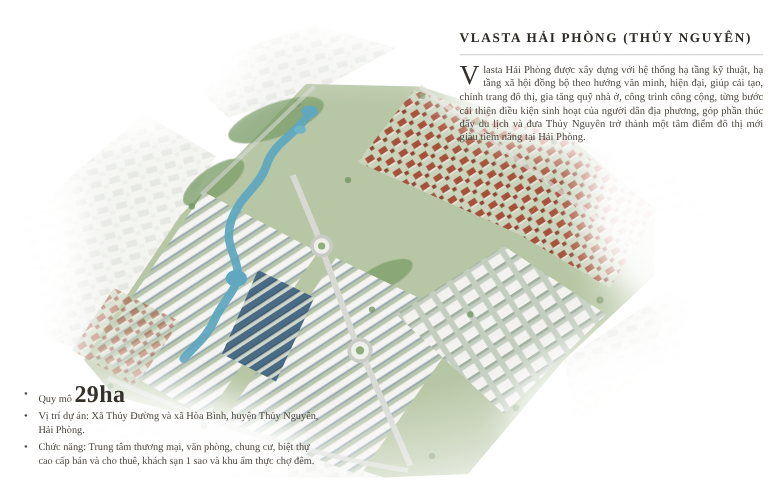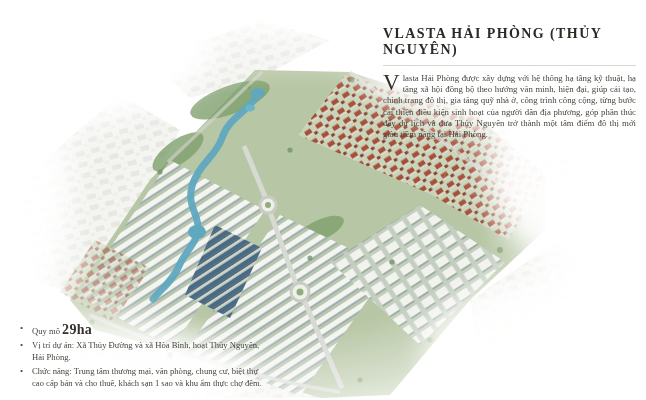--- a/index.html
+++ b/index.html
@@ -4,35 +4,35 @@
 <style>
   html,body{margin:0;padding:0;background:#fff;}
   .stage{
     position:relative;width:646px;height:400px;overflow:hidden;background:#fff;
     font-family:"Liberation Serif","DejaVu Serif",serif;color:#43403a;
   }
   .illustration{position:absolute;left:0;top:0;width:646px;height:400px;}
   
   .info-panel{position:absolute;left:383px;top:26px;width:253px;}
   .project-title{
-    font-size:14px;font-weight:bold;letter-spacing:1.4px;color:#2d2a26;
+    font-size:11px;font-weight:bold;letter-spacing:1.4px;color:#2d2a26;
     padding-bottom:7px;border-bottom:1px solid rgba(80,70,60,.22);margin:0;
   }
   .project-desc{
     margin-top:7px;font-size:8.8px;line-height:11.2px;text-align:justify;color:#4a453e;
   }
   .dropcap{
     float:left;font-size:23px;line-height:19px;padding-right:3px;color:#343029;font-weight:normal;
   }
   
   .facts{position:absolute;left:20px;top:323px;width:250px;font-size:8.6px;line-height:11.4px;color:#4a453e;}
   .fact{display:flex;margin-bottom:3px;}
   .bullet{flex:0 0 12px;color:#4a453e;font-size:9px;line-height:11.4px;}
   .fact-body{flex:1;}
-  .scale-value{font-size:14px;font-weight:600;color:#35312b;letter-spacing:.3px;line-height:13px;}
+  .scale-value{font-size:20px;font-weight:600;color:#35312b;letter-spacing:.3px;line-height:13px;}
 </style>
 </head>
 <body>
 
 <div class="stage">
 
   <div class="illustration">
     <svg width="646" height="400" viewBox="0 0 646 400">
       <defs>
         <pattern id="ctx" width="16" height="11" patternUnits="userSpaceOnUse" patternTransform="rotate(-15)">
@@ -161,21 +161,21 @@
   <div class="facts">
     <div class="fact">
       <span class="bullet">•</span>
       <span class="fact-body">
         <span>Quy mô</span>
         <span class="scale-value">29ha</span>
       </span>
     </div>
     <div class="fact">
       <span class="bullet">•</span>
-      <span class="fact-body">Vị trí dự án: Xã Thủy Đường và xã Hòa Bình, hoạt Thủy Nguyên, Hải Phòng.</span>
+      <span class="fact-body">Vị trí dự án: Xã Thủy Đường và xã Hòa Bình, huyện Thủy Nguyên, Hải Phòng.</span>
     </div>
     <div class="fact">
       <span class="bullet">•</span>
       <span class="fact-body">Chức năng: Trung tâm thương mại, văn phòng, chung cư, biệt thự cao cấp bán và cho thuê, khách sạn 1 sao và khu ẩm thực chợ đêm.</span>
     </div>
   </div>
 
 </div>
 
 </body></html>

